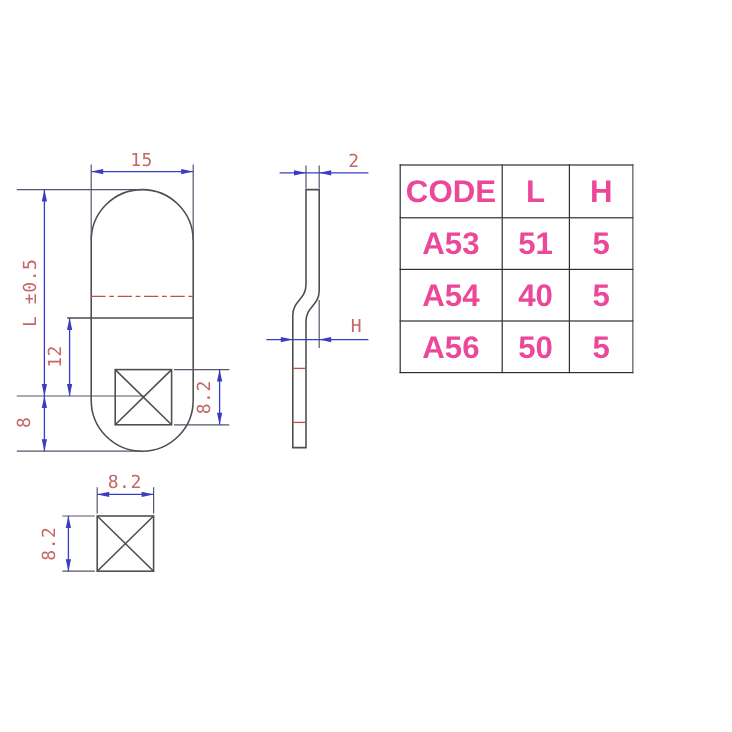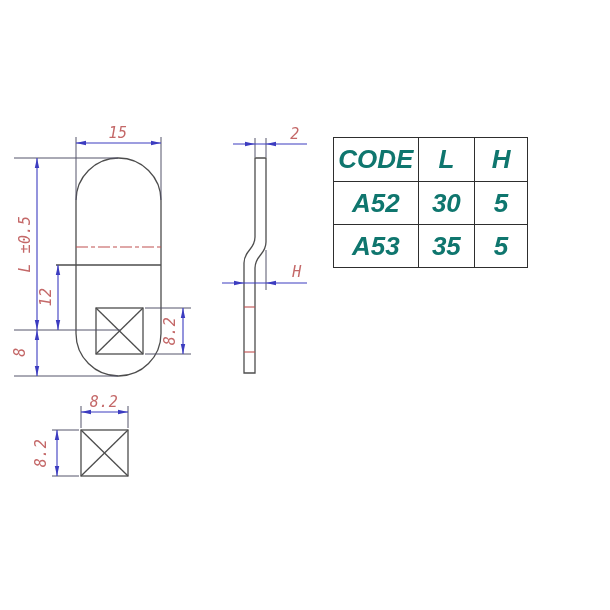--- a/index.html
+++ b/index.html
@@ -7,21 +7,20 @@
     padding: 0;
     background: #ffffff;
   }
   #canvas {
     position: relative;
     width: 528px;
     height: 610px;
     background: #ffffff;
     overflow: hidden;
     font-family: "Liberation Sans", sans-serif;
-    font-style: italic;
   }
   #drawing-svg {
     position: absolute;
     left: 0;
     top: 0;
   }
   .outline {
     fill: none;
     stroke: #4d4d4d;
     stroke-width: 1.3;
@@ -50,21 +49,21 @@
     font-size: 15px;
     letter-spacing: 0.5px;
     fill: #c46868;
   }
   #spec-table {
     position: absolute;
     left: 333px;
     top: 137px;
     border-collapse: collapse;
     table-layout: fixed;
-    color: #0f766e;
+    color: #ec4899;
   }
   #spec-table th, #spec-table td {
     border: 1.6px solid #2e2e2e;
     text-align: center;
     vertical-align: middle;
     font-weight: 700;
     font-size: 26px;
     padding: 0;
     font-family: "Liberation Sans", sans-serif;
   }
@@ -197,24 +196,29 @@
     </colgroup>
     <thead>
       <tr>
         <th>CODE</th>
         <th>L</th>
         <th>H</th>
       </tr>
     </thead>
     <tbody>
       <tr>
-        <td>A52</td>
-        <td>30</td>
+        <td>A53</td>
+        <td>51</td>
         <td>5</td>
       </tr>
       <tr>
-        <td>A53</td>
-        <td>35</td>
+        <td>A54</td>
+        <td>40</td>
+        <td>5</td>
+      </tr>
+      <tr>
+        <td>A56</td>
+        <td>50</td>
         <td>5</td>
       </tr>
     </tbody>
   </table>
 </div>
 
 </body></html>

